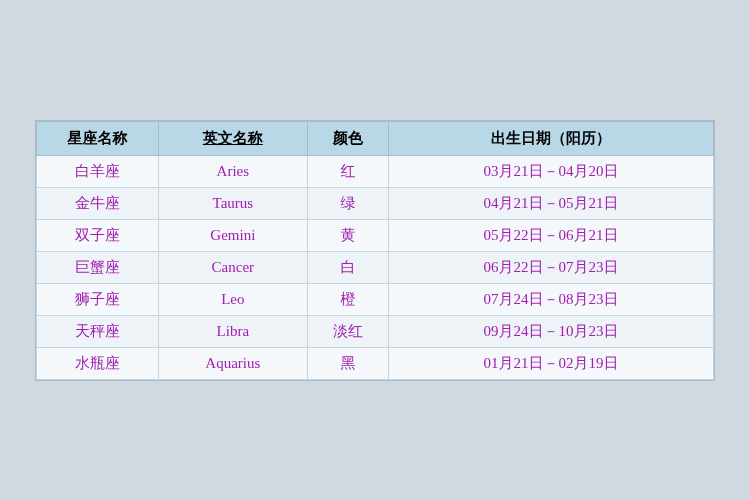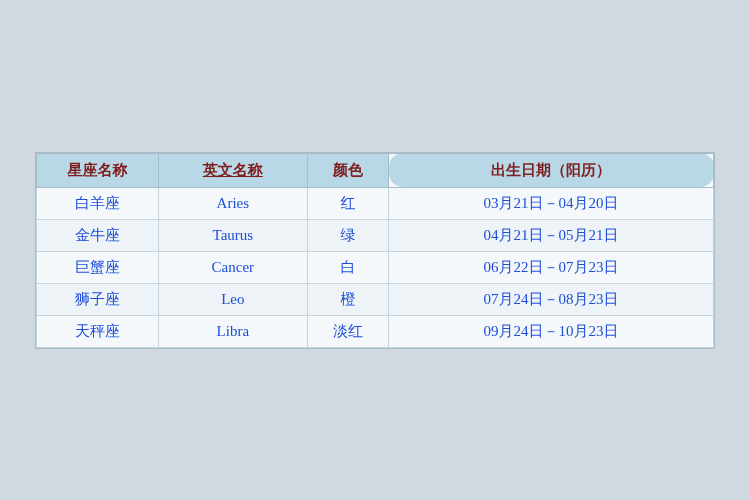--- a/index.html
+++ b/index.html
@@ -32,43 +32,43 @@
     thead tr {
       background-color: #b8d8e8;
     }
 
     thead th {
       border: 1px solid #aabbc8;
       padding: 7px 10px;
       text-align: center;
       font-size: 15px;
       font-weight: bold;
-      color: #7f1d1d;
+      color: #000000;
     }
 
     tbody tr {
       background-color: #f5f8fa;
     }
 
     tbody tr:nth-child(even) {
       background-color: #eef3f7;
     }
 
     tbody td {
       border: 1px solid #c5d5df;
       padding: 6px 10px;
       text-align: center;
       font-size: 15px;
-      color: #1d4ed8;
+      color: #a21caf;
     }
 
     .col-chinese { width: 18%; }
     .col-english { width: 22%; text-decoration: underline; }
     .col-color   { width: 12%; }
-    .col-date    { width: 48%; border-radius: 14px; }
+    .col-date    { width: 48%; }
   </style>
 </head>
 <body>
 
 <div class="table-container">
   <table>
     <thead>
       <tr>
         <th class="col-chinese">星座名称</th>
         <th class="col-english">英文名称</th>
@@ -83,32 +83,44 @@
           <td>红</td>
           <td>03月21日－04月20日</td>
         </tr>
         <tr>
           <td>金牛座</td>
           <td>Taurus</td>
           <td>绿</td>
           <td>04月21日－05月21日</td>
         </tr>
         <tr>
+          <td>双子座</td>
+          <td>Gemini</td>
+          <td>黄</td>
+          <td>05月22日－06月21日</td>
+        </tr>
+        <tr>
           <td>巨蟹座</td>
           <td>Cancer</td>
           <td>白</td>
           <td>06月22日－07月23日</td>
         </tr>
         <tr>
           <td>狮子座</td>
           <td>Leo</td>
           <td>橙</td>
           <td>07月24日－08月23日</td>
         </tr>
         <tr>
           <td>天秤座</td>
           <td>Libra</td>
           <td>淡红</td>
           <td>09月24日－10月23日</td>
         </tr>
+        <tr>
+          <td>水瓶座</td>
+          <td>Aquarius</td>
+          <td>黑</td>
+          <td>01月21日－02月19日</td>
+        </tr>
       </tbody>
   </table>
 </div>
 
 </body></html>

